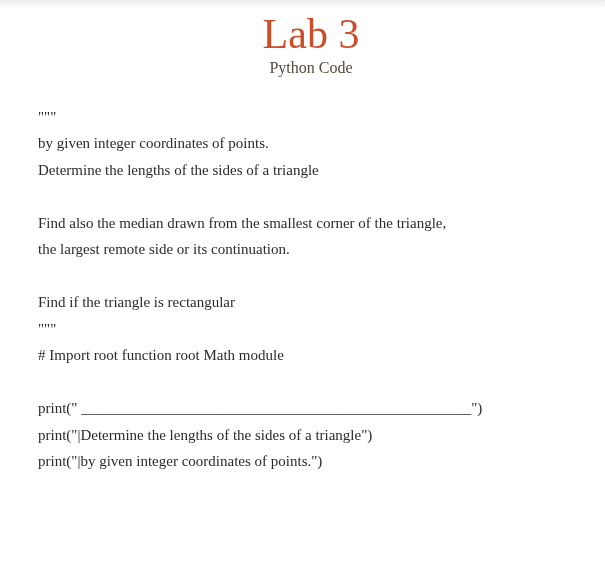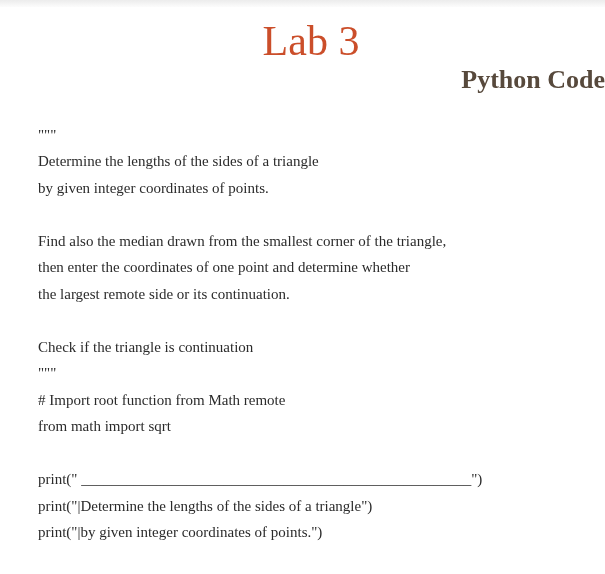--- a/index.html
+++ b/index.html
@@ -19,35 +19,34 @@
     background: #ffffff;
     position: relative;
   }
   .top-strip {
     height: 7px;
     width: 100%;
     background: linear-gradient(#ececec, #fcfcfc);
   }
   .title-block {
     text-align: center;
-    margin-top: 12px;
+    margin-top: 5px;
     padding-left: 17px;
   }
   .page-title {
     font-size: 42px;
     line-height: 1.05;
     font-weight: normal;
     margin: 0;
   }
   .page-subtitle {
-    font-size: 26px;
+    font-size: 16px;
     line-height: 1.1;
-    font-weight: bold;
+    font-weight: normal;
     margin: 3px 0 0 0;
-    text-align: right;
   }
   .code-block {
     margin-top: 27px;
     padding-left: 38px;
     padding-right: 20px;
     font-size: 15px;
     line-height: 26.5px;
   }
   .code-line {
     white-space: pre;
@@ -60,29 +59,27 @@
 <div class="page">
   <div class="top-strip"></div>
 
   <div class="title-block">
     <h1 class="page-title" style="color: rgb(203, 78, 42);">Lab 3</h1>
     <h2 class="page-subtitle" style="color: rgb(87, 73, 60);">Python Code</h2>
   </div>
 
   <div class="code-block" style="color: rgb(43, 43, 43);">
       <div class="code-line">"""</div>
+      <div class="code-line">by given integer coordinates of points.</div>
       <div class="code-line">Determine the lengths of the sides of a triangle</div>
-      <div class="code-line">by given integer coordinates of points.</div>
       <div class="code-line">&nbsp;</div>
       <div class="code-line">Find also the median drawn from the smallest corner of the triangle,</div>
-      <div class="code-line">then enter the coordinates of one point and determine whether</div>
       <div class="code-line">the largest remote side or its continuation.</div>
       <div class="code-line">&nbsp;</div>
-      <div class="code-line">Check if the triangle is continuation</div>
+      <div class="code-line">Find if the triangle is rectangular</div>
       <div class="code-line">"""</div>
-      <div class="code-line"># Import root function from Math remote</div>
-      <div class="code-line">from math import sqrt</div>
+      <div class="code-line"># Import root function root Math module</div>
       <div class="code-line">&nbsp;</div>
       <div class="code-line">print(" ____________________________________________________")</div>
       <div class="code-line">print("|Determine the lengths of the sides of a triangle")</div>
       <div class="code-line">print("|by given integer coordinates of points.")</div>
     </div>
 </div>
 
 </body></html>

